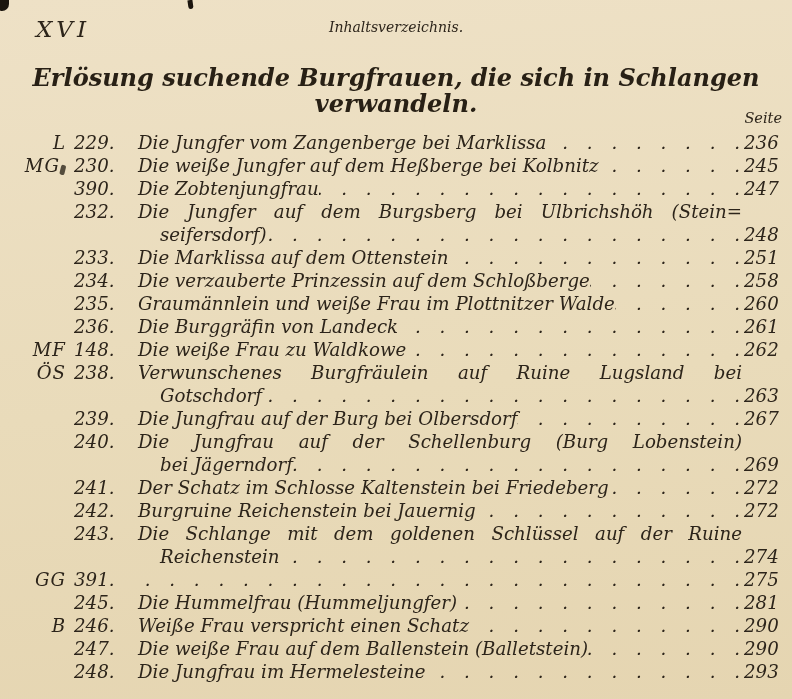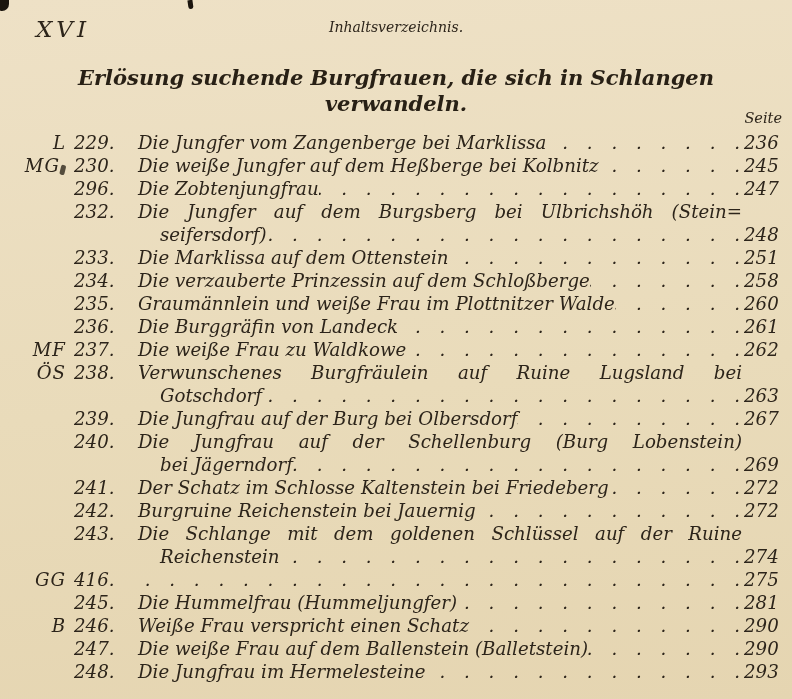--- a/index.html
+++ b/index.html
@@ -13,21 +13,21 @@
   .folio{
     position:absolute;left:36px;top:16px;
     font-size:23px;letter-spacing:4px;
   }
   .running-title{
     position:absolute;top:19px;left:0;right:0;text-align:center;
     font-size:14px;
   }
   .section-heading{
     position:absolute;top:65px;left:0;right:0;text-align:center;
-    font-weight:bold;font-size:21px;line-height:26px;
+    font-weight:bold;font-size:24px;line-height:26px;
     color:#282015;
   }
   .seite{
     position:absolute;top:110px;right:10px;font-size:14.5px;
   }
   .toc{
     position:absolute;top:131px;left:0;right:8px;
     font-size:18.2px;line-height:23px;
   }
   .row{display:flex;align-items:baseline;}
@@ -100,21 +100,21 @@
         <div class="lbl">MG<span class="smudge"></span></div>
         <div class="num">230.</div>
         <div class="content">
           <div class="txt">Die weiße Jungfer auf dem Heßberge bei Kolbnitz</div>
           <div class="leader">. . . . . . . . . . . . . . . . . . . . . . . . . . . . . . . . . . . . . . . .</div>
           <div class="pg">245</div>
         </div>
       </div>
       <div class="row">
         <div class="lbl"></div>
-        <div class="num">296.</div>
+        <div class="num">390.</div>
         <div class="content">
           <div class="txt">Die Zobtenjungfrau</div>
           <div class="leader">. . . . . . . . . . . . . . . . . . . . . . . . . . . . . . . . . . . . . . . .</div>
           <div class="pg">247</div>
         </div>
       </div>
       <div class="row">
         <div class="lbl"></div>
         <div class="num">232.</div>
         <div class="fill">Die Jungfer auf dem Burgsberg bei Ulbrichshöh (Stein=</div>
@@ -160,21 +160,21 @@
         <div class="lbl"></div>
         <div class="num">236.</div>
         <div class="content">
           <div class="txt">Die Burggräfin von Landeck</div>
           <div class="leader">. . . . . . . . . . . . . . . . . . . . . . . . . . . . . . . . . . . . . . . .</div>
           <div class="pg">261</div>
         </div>
       </div>
       <div class="row">
         <div class="lbl">MF</div>
-        <div class="num">237.</div>
+        <div class="num">148.</div>
         <div class="content">
           <div class="txt">Die weiße Frau zu Waldkowe</div>
           <div class="leader">. . . . . . . . . . . . . . . . . . . . . . . . . . . . . . . . . . . . . . . .</div>
           <div class="pg">262</div>
         </div>
       </div>
       <div class="row">
         <div class="lbl">ÖS</div>
         <div class="num">238.</div>
         <div class="fill">Verwunschenes Burgfräulein auf Ruine Lugsland bei</div>
@@ -241,21 +241,21 @@
         <div class="num"></div>
         <div class="content">
           <div class="indent"></div>
           <div class="txt">Reichenstein</div>
           <div class="leader">. . . . . . . . . . . . . . . . . . . . . . . . . . . . . . . . . . . . . . . .</div>
           <div class="pg">274</div>
         </div>
       </div>
       <div class="row">
         <div class="lbl">GG</div>
-        <div class="num">416.</div>
+        <div class="num">391.</div>
         <div class="content">
           <div class="leader">. . . . . . . . . . . . . . . . . . . . . . . . . . . . . . . . . . . . . . . .</div>
           <div class="pg">275</div>
         </div>
       </div>
       <div class="row">
         <div class="lbl"></div>
         <div class="num">245.</div>
         <div class="content">
           <div class="txt">Die Hummelfrau (Hummeljungfer)</div>

